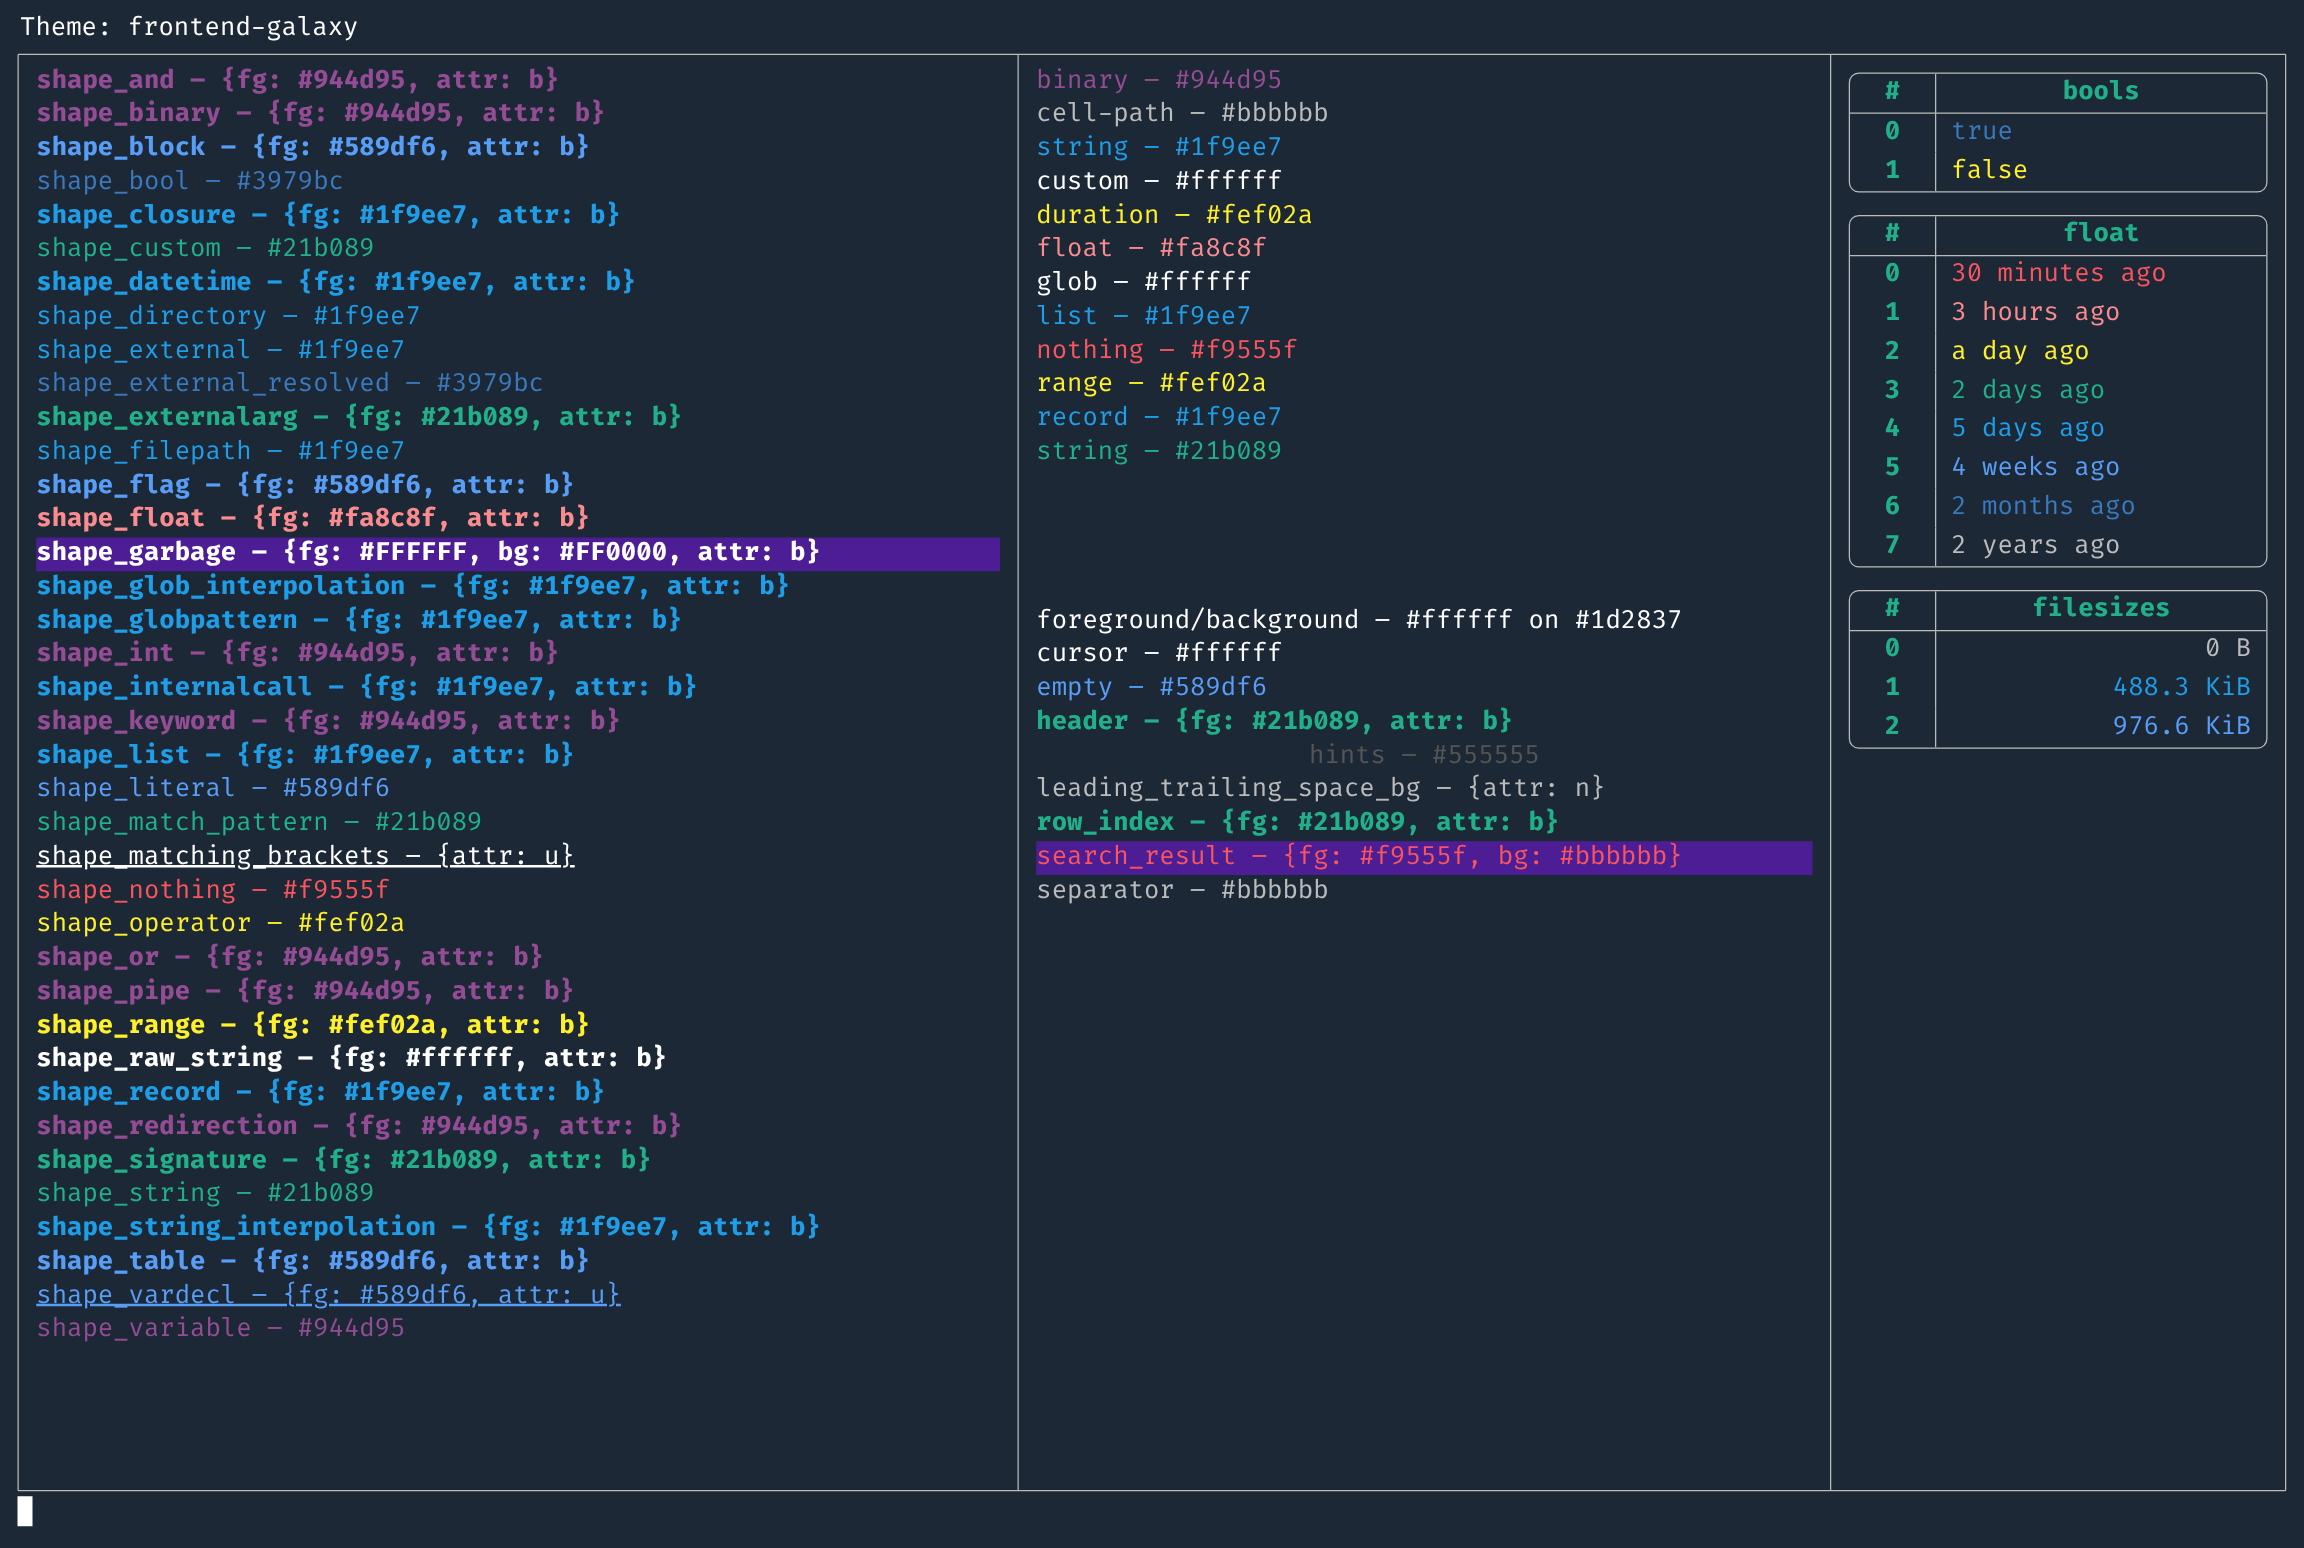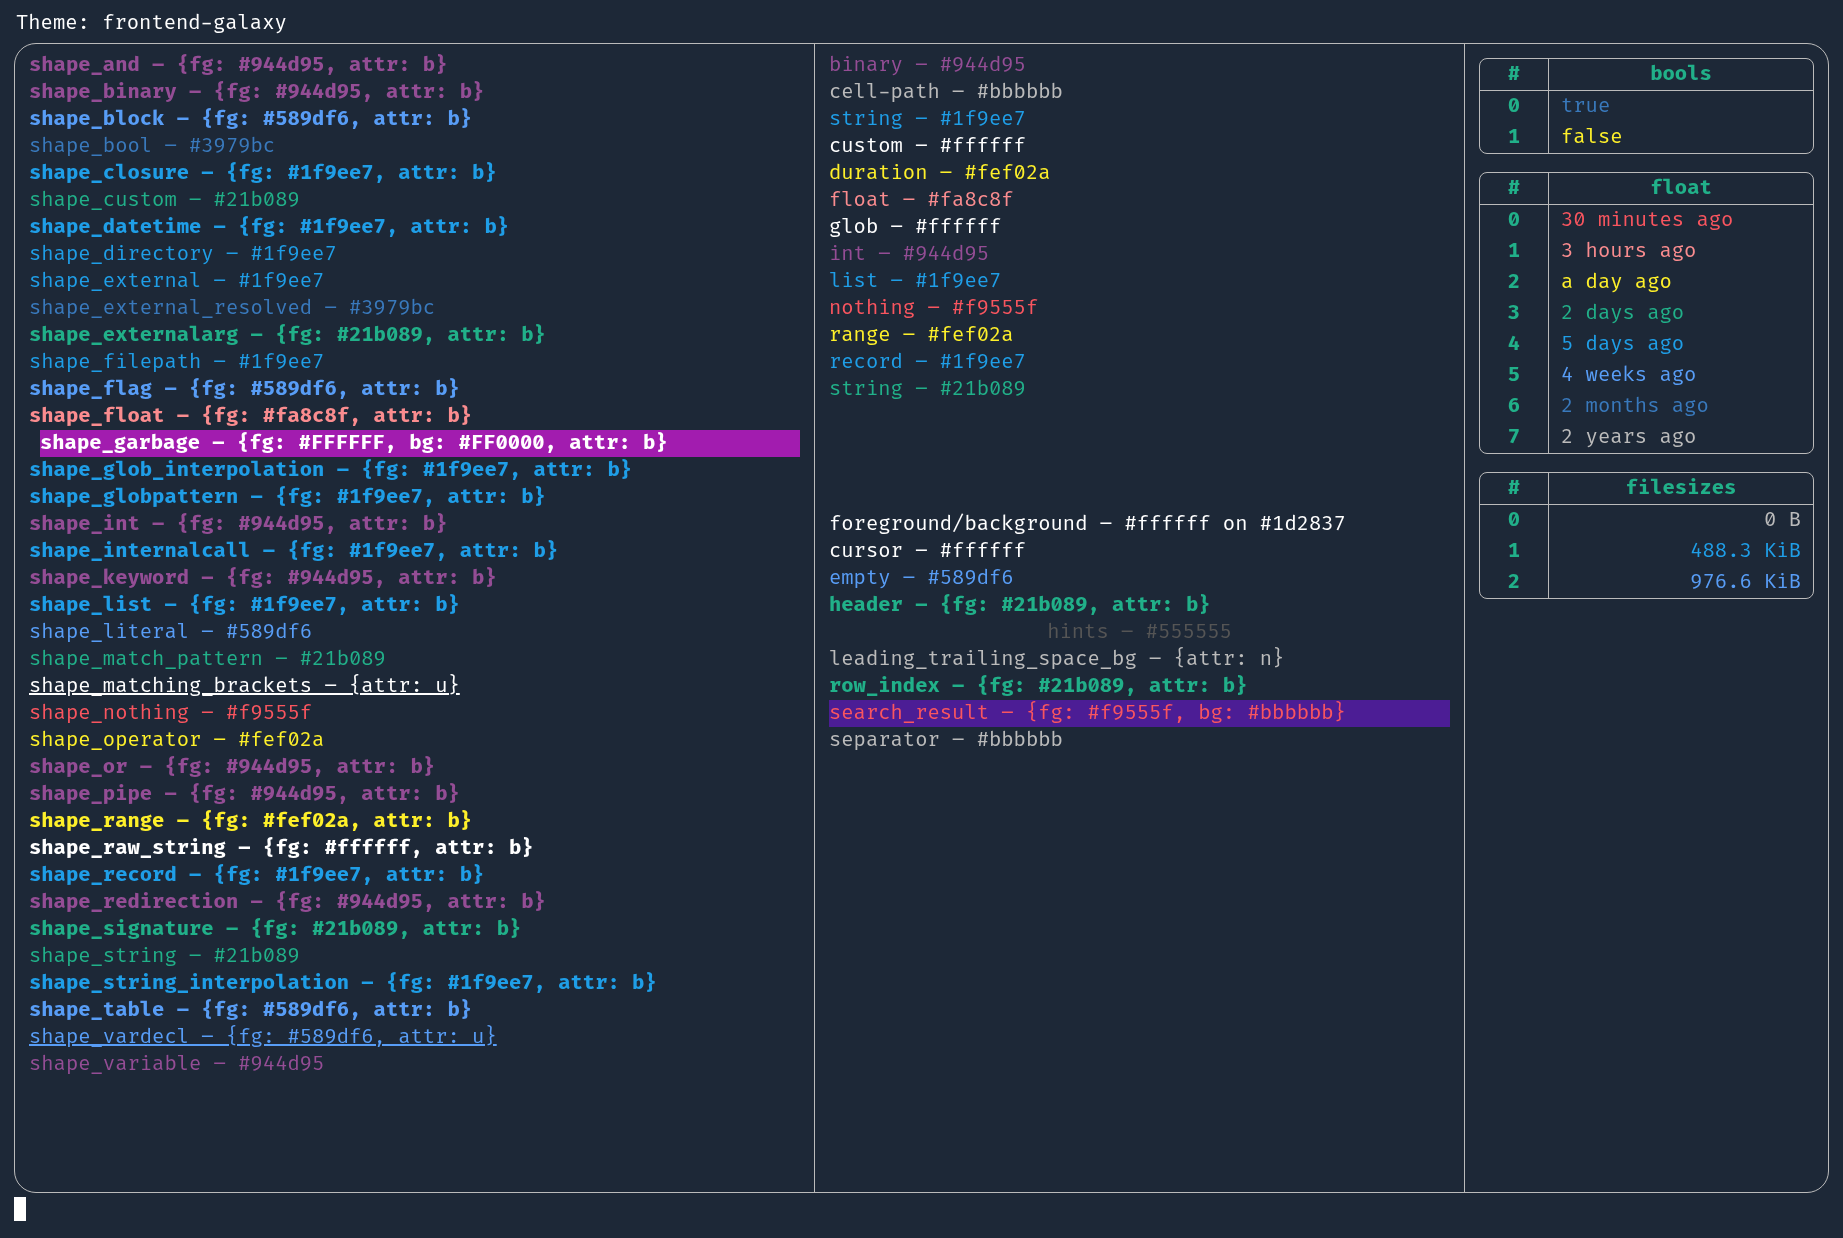--- a/index.html
+++ b/index.html
@@ -21,21 +21,21 @@
     font-family:"Fira Code","JetBrains Mono","Menlo","Consolas",monospace;
     font-size:20px;
     line-height:1.35;
     padding:10px 14px 14px 14px;
     width:1843px;
     box-sizing:border-box;
   }
   .title{margin:0 0 6px 2px;}
   .panel{
     border:1px solid var(--border);
-    border-radius:22px;
+    border-radius:1px;
     display:flex;
     align-items:stretch;
     height:1150px;
     box-sizing:border-box;
   }
   .col{padding:8px 14px;box-sizing:border-box;}
   .col1{flex:0 0 800px;border-right:1px solid var(--border);}
   .col2{flex:0 0 650px;border-right:1px solid var(--border);}
   .col3{flex:1;padding:14px;}
   .line{white-space:pre;}
@@ -47,21 +47,21 @@
   .c-blue{color:var(--blue);}
   .c-cyan{color:var(--cyan);}
   .c-teal{color:var(--teal);}
   .c-steel{color:var(--steel);}
   .c-yellow{color:var(--yellow);}
   .c-salmon{color:var(--salmon);}
   .c-red{color:var(--red);}
   .c-white{color:#ffffff;}
   .c-grey{color:var(--border);}
   .c-dim{color:var(--dimgrey);text-align:center;}
-  .bg-red{background:#a21caf;margin-left:11px;}
+  .bg-red{background:#4c1d95;}
   .bg-grey{background:#4c1d95;}
 
   
   .tbl{
     border:1px solid var(--border);
     border-radius:8px;
     margin-bottom:18px;
     overflow:hidden;
   }
   .tbl table{border-collapse:collapse;width:100%;}
@@ -144,21 +144,20 @@
 
   <div class="col col2">
     <div id="col-types">
         <div class="line c-purple">binary – #944d95</div>
         <div class="line c-grey">cell-path – #bbbbbb</div>
         <div class="line c-cyan">string – #1f9ee7</div>
         <div class="line c-white">custom – #ffffff</div>
         <div class="line c-yellow">duration – #fef02a</div>
         <div class="line c-salmon">float – #fa8c8f</div>
         <div class="line c-white">glob – #ffffff</div>
-        <div class="line c-purple">int – #944d95</div>
         <div class="line c-cyan">list – #1f9ee7</div>
         <div class="line c-red">nothing – #f9555f</div>
         <div class="line c-yellow">range – #fef02a</div>
         <div class="line c-cyan">record – #1f9ee7</div>
         <div class="line c-teal">string – #21b089</div>
       </div>
     <div class="spacer"></div>
     <div id="col-misc">
         <div class="line c-white">foreground/background – #ffffff on #1d2837</div>
         <div class="line c-white">cursor – #ffffff</div>

